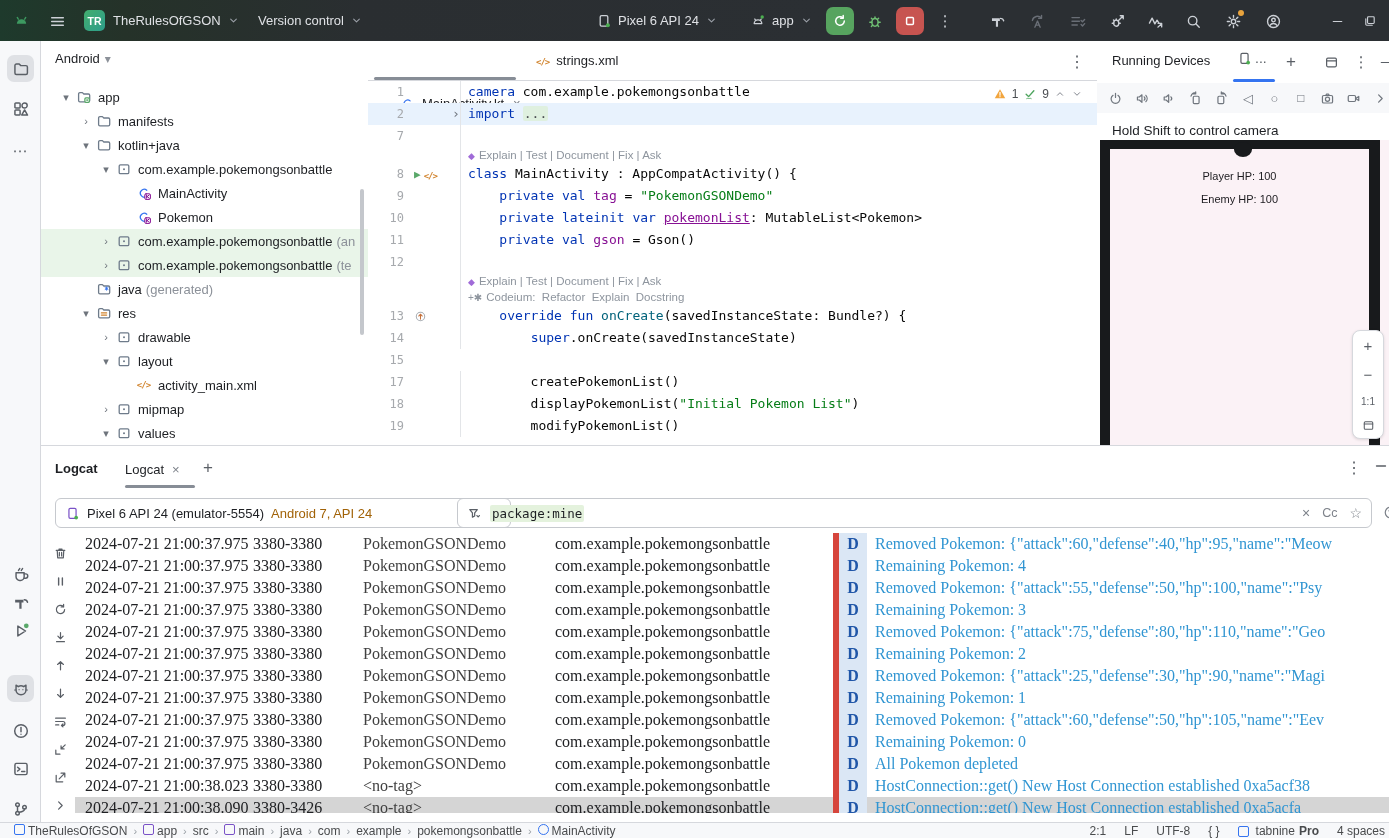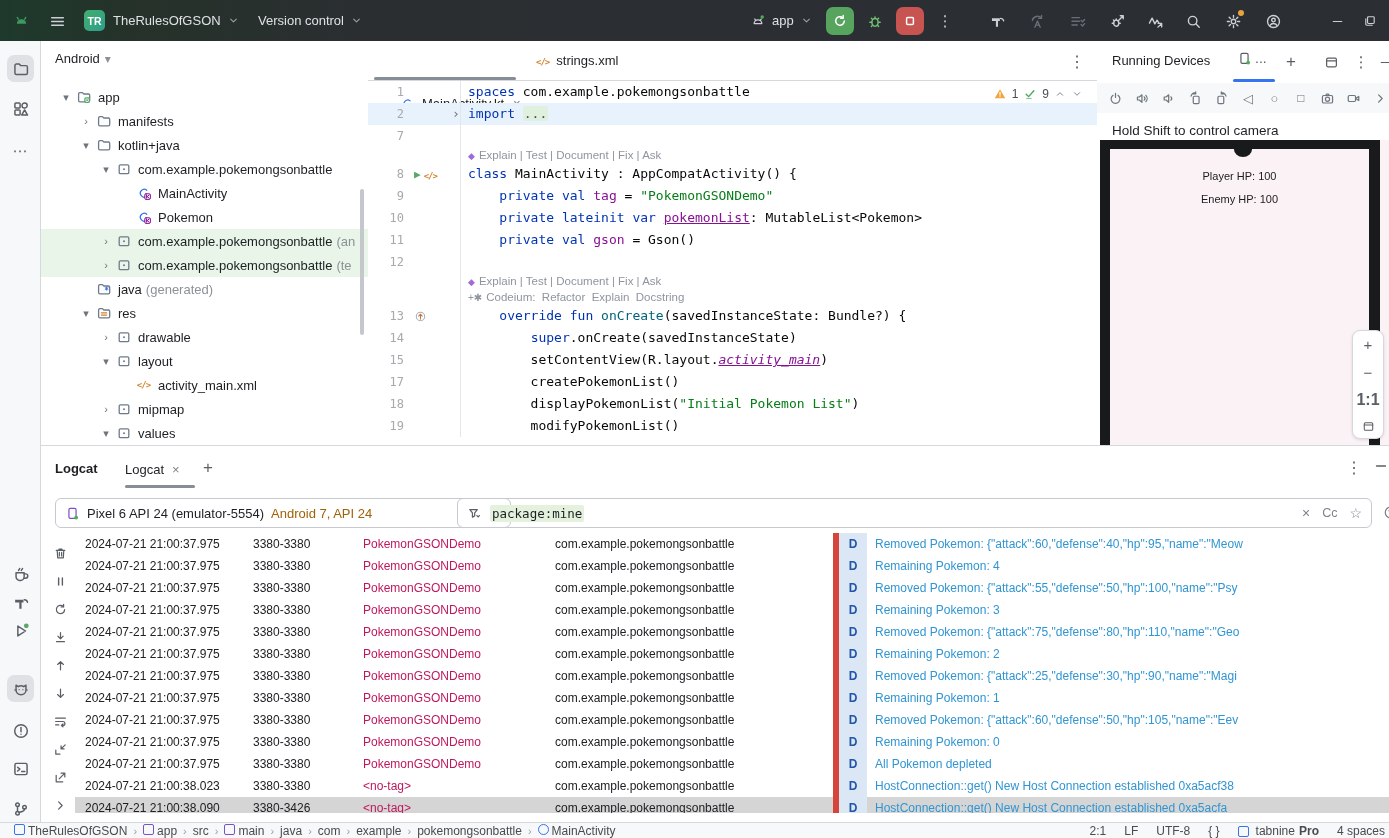--- a/index.html
+++ b/index.html
@@ -75,21 +75,21 @@
   #devices-hint{position:absolute;left:15px;top:82px;font-size:13.5px;color:#1d1f23;}
   #phone{position:absolute;left:3px;top:99px;width:289px;height:306px;background:#fbf2f6;}
   #phone-lbezel{position:absolute;left:0;top:0;width:10px;height:306px;background:#181a1c;}
   #phone-rbezel{position:absolute;left:269px;top:0;width:11px;height:306px;background:#181a1c;}
   #phone-topbar{position:absolute;left:10px;top:0;width:259px;height:9px;background:#181a1c;}
   #phone-notch{position:absolute;left:134px;top:2px;width:18px;height:15px;border-radius:50%;background:#181a1c;}
   .hp-text{position:absolute;width:259px;left:10px;text-align:center;font-size:11px;color:#1c1b1f;}
   #attack-button{position:absolute;left:115px;top:313px;width:58px;height:25px;border-radius:13px;background:#6750a4;color:#ffffff;font-size:11.5px;display:flex;align-items:center;justify-content:center;}
   #zoom-overlay{position:absolute;left:1352px;top:330px;width:30px;height:107px;background:#ffffff;border:1px solid #d6d8dd;border-radius:8px;box-shadow:0 1px 3px rgba(0,0,0,.12);display:flex;flex-direction:column;align-items:center;justify-content:space-around;color:#5a5f66;}
   #zoom-overlay .zbtn{font-size:15px;display:flex;align-items:center;justify-content:center;}
-  #zoom-overlay .z11{font-size:16px;font-weight:bold;}
+  #zoom-overlay .z11{font-size:10px;font-weight:normal;}
   #devices-hscroll{position:absolute;left:1100px;top:447px;width:289px;height:8px;background:#e2e3e5;}
   
   #logcat{position:absolute;left:41px;top:445px;width:1348px;height:367px;background:#ffffff;border-top:1px solid #d6d8dd;overflow:hidden;}
   #logcat-title{position:absolute;left:14px;top:15px;font-weight:bold;font-size:13px;}
   #logcat-tab{position:absolute;left:84px;top:9px;height:28px;display:flex;align-items:center;gap:8px;font-size:13px;color:#1d1f23;}
   #logcat-tab .tabclose{color:#7d828a;}
   #logcat-tab-underline{position:absolute;left:84px;top:39px;width:70px;height:3px;border-radius:2px;background:#878d96;}
   #logcat-add{position:absolute;left:162px;top:12px;color:#5a5f66;font-size:17px;}
   .lc-hbtn{position:absolute;top:12px;color:#5a5f66;font-size:16px;}
   #device-combo{position:absolute;left:14px;top:52px;width:456px;height:30px;border:1px solid #c6c9ce;border-radius:6px;display:flex;align-items:center;gap:7px;padding:0 9px;box-sizing:border-box;font-size:13px;}
@@ -97,25 +97,25 @@
   #device-combo .ddetail{color:#a16207;white-space:nowrap;}
   #device-combo .chev{margin-left:auto;color:#8c9199;font-size:12px;}
   #filter-box{position:absolute;left:416px;top:52px;width:915px;height:30px;border:1px solid #c6c9ce;border-radius:6px;display:flex;align-items:center;padding:0 9px;box-sizing:border-box;font-size:13px;}
   #filter-box .funnel{color:#5a5f66;font-size:15px;margin-right:8px;}
   #filter-value{font-family:"DejaVu Sans Mono",monospace;font-size:12.5px;background:#e4f2dd;border-radius:2px;padding:1px 2px;color:#1d1f23;}
   #filter-actions{margin-left:auto;display:flex;align-items:center;gap:12px;color:#7d828a;font-size:14px;}
   #filter-help{position:absolute;left:1342px;top:59px;color:#7d828a;font-size:15px;}
   #lc-toolbar{position:absolute;left:4px;top:98px;width:30px;display:flex;flex-direction:column;gap:10px;align-items:center;color:#5a5f66;}
   .lc-tbi{width:18px;height:18px;display:flex;align-items:center;justify-content:center;font-size:15px;}
   #lcrows{position:absolute;left:34px;top:87px;width:1314px;}
-  .lcrow{display:grid;grid-template-columns:178px 110px 192px 278px 6px 28px 1fr;height:22px;line-height:22px;font-family:Liberation Sans, sans-serif;font-size:12px;white-space:pre;}
+  .lcrow{display:grid;grid-template-columns:178px 110px 192px 278px 6px 28px 1fr;height:22px;line-height:22px;font-family:Liberation Serif, serif;font-size:16px;white-space:pre;}
   .lcrow>div{overflow:hidden;}
   .lcrow .t{color:#202124;padding-left:10px;}
   .lcrow .pid{color:#202124;}
-  .lcrow .tag{color:#be185d;}
+  .lcrow .tag{color:#404040;}
   .lcrow .pkg{color:#202124;}
   .lcrow .bar{background:#d6453c;}
   .lcrow .lvl{background:#dbe7f5;color:#2056a8;text-align:center;font-weight:bold;}
   .lcrow .msg{color:#3095d2;padding-left:8px;}
   .lcrow.selected .t,.lcrow.selected .pid,.lcrow.selected .tag,.lcrow.selected .pkg,.lcrow.selected .msg{background:#d5d5d5;}
   
   #statusbar{position:absolute;left:0;top:822px;width:1389px;height:16px;background:#f7f8fa;border-top:1px solid #d6d8dd;display:flex;align-items:center;font-size:12px;color:#494b4d;overflow:hidden;}
   #breadcrumbs{display:flex;align-items:center;gap:6px;padding-left:14px;white-space:nowrap;}
   #breadcrumbs .sep{color:#9aa0a6;font-size:11px;}
   .bc-ic{width:9px;height:9px;border:1.2px solid #7a52c7;border-radius:2px;display:inline-block;margin-right:3px;}
@@ -151,20 +151,34 @@
         </span>
     </span>
     <span class="tb-label" style="left:258px;">
       <span>Version control</span>
       <span class="chev i">
           <svg width="1em" height="1em" viewBox="0 0 16 16" fill="none" stroke="currentColor" stroke-width="1.3" stroke-linecap="round" stroke-linejoin="round">
             <path d="M4.5 6.2 8 9.7l3.5-3.5"></path>
           </svg>
         </span>
     </span>
+    <span class="tb-label" style="left:596px;">
+      <span class="i" style="font-size:16px;color:#ccd0d6;">
+          <svg width="1em" height="1em" viewBox="0 0 16 16" fill="none" stroke="currentColor" stroke-width="1.3" stroke-linecap="round" stroke-linejoin="round">
+            <rect x="4.2" y="2.6" width="7.6" height="10.6" rx="1.4"></rect>
+            <circle cx="11.9" cy="12.3" r="2" fill="#4caf50" stroke="none"></circle>
+          </svg>
+        </span>
+      <span>Pixel 6 API 24</span>
+      <span class="chev i">
+          <svg width="1em" height="1em" viewBox="0 0 16 16" fill="none" stroke="currentColor" stroke-width="1.3" stroke-linecap="round" stroke-linejoin="round">
+            <path d="M4.5 6.2 8 9.7l3.5-3.5"></path>
+          </svg>
+        </span>
+    </span>
     <span class="tb-label" style="left:750px;">
       <span class="i" style="font-size:16px;color:#ccd0d6;">
           <svg width="1em" height="1em" viewBox="0 0 16 16" fill="none" stroke="currentColor" stroke-width="1.3" stroke-linecap="round" stroke-linejoin="round">
             <path d="M4.2 10.6a3.8 3.8 0 0 1 7.6 0z"></path>
             <path d="M5.6 7.4 4.8 6M10.4 7.4l.8-1.4"></path>
             <circle cx="12.2" cy="4" r="1.7" fill="#4caf50" stroke="none"></circle>
           </svg>
         </span>
       <span>app</span>
       <span class="chev i">
@@ -495,37 +509,37 @@
         <span class="tabclose">×</span>
       </div>
       <div class="etab-underline" style="left:6px;width:142px;"></div>
       <div class="etab" style="left:158px;">
         <span class="i" style="font-size:13px;"><span style="color:#D1832C;font:bold 9px 'DejaVu Sans Mono',monospace;letter-spacing:-1px;">&lt;/&gt;</span></span>
         <span>strings.xml</span>
       </div>
       <span id="editor-kebab">⋮</span>
     </div>
     <div id="code">
-        <div class="crow"><span class="ln">1</span><span class="gicons"></span><span class="foldc"></span><span class="ctext"><span class="tk-k">spaces</span><span class="tk-p"> com.example.pokemongsonbattle</span></span></div>
+        <div class="crow"><span class="ln">1</span><span class="gicons"></span><span class="foldc"></span><span class="ctext"><span class="tk-k">camera</span><span class="tk-p"> com.example.pokemongsonbattle</span></span></div>
         <div class="crow cur"><span class="ln">2</span><span class="gicons"></span><span class="foldc">›</span><span class="ctext"><span class="tk-k">import</span><span class="tk-p"> </span><span class="tk-fold">...</span></span></div>
         <div class="crow"><span class="ln">7</span><span class="gicons"></span><span class="foldc"></span><span class="ctext"></span></div>
         <div class="crow inlayrow"><span class="ln"></span><span class="gicons"></span><span class="foldc"></span><span class="ctext inlay"><span class="ai-gem">◆</span>Explain | Test | Document | Fix | Ask</span></div>
         <div class="crow"><span class="ln">8</span><span class="gicons"><span><span style="color:#59A869;font-size:11px;">▶</span></span><span><span style="color:#D1832C;font:bold 9px 'DejaVu Sans Mono',monospace;letter-spacing:-1px;">&lt;/&gt;</span></span></span><span class="foldc"></span><span class="ctext"><span class="tk-k">class</span><span class="tk-p"> MainActivity : AppCompatActivity() {</span></span></div>
         <div class="crow"><span class="ln">9</span><span class="gicons"></span><span class="foldc"></span><span class="ctext"><span class="tk-p">    </span><span class="tk-k">private</span><span class="tk-p"> </span><span class="tk-k">val</span><span class="tk-p"> </span><span class="tk-f">tag</span><span class="tk-p"> = </span><span class="tk-s">"PokemonGSONDemo"</span></span></div>
         <div class="crow"><span class="ln">10</span><span class="gicons"></span><span class="foldc"></span><span class="ctext"><span class="tk-p">    </span><span class="tk-k">private</span><span class="tk-p"> </span><span class="tk-k">lateinit</span><span class="tk-p"> </span><span class="tk-k">var</span><span class="tk-p"> </span><span class="tk-fu">pokemonList</span><span class="tk-p">: MutableList&lt;Pokemon&gt;</span></span></div>
         <div class="crow"><span class="ln">11</span><span class="gicons"></span><span class="foldc"></span><span class="ctext"><span class="tk-p">    </span><span class="tk-k">private</span><span class="tk-p"> </span><span class="tk-k">val</span><span class="tk-p"> </span><span class="tk-f">gson</span><span class="tk-p"> = Gson()</span></span></div>
         <div class="crow"><span class="ln">12</span><span class="gicons"></span><span class="foldc"></span><span class="ctext"></span></div>
         <div class="crow inlayrow"><span class="ln"></span><span class="gicons"></span><span class="foldc"></span><span class="ctext inlay"><span class="ai-gem">◆</span>Explain | Test | Document | Fix | Ask</span></div>
         <div class="crow inlayrow"><span class="ln"></span><span class="gicons"></span><span class="foldc"></span><span class="ctext inlay"><span class="cod-ic">+✱</span>Codeium:  Refactor  Explain  Docstring</span></div>
         <div class="crow"><span class="ln">13</span><span class="gicons"><span><span class="i" style="font-size:13px"><svg width="1em" height="1em" viewBox="0 0 16 16" fill="none" stroke="currentColor" stroke-width="1.3" stroke-linecap="round" stroke-linejoin="round">
                   <circle cx="8" cy="8" r="5.2" stroke="#a8adb3"></circle>
                   <path d="M8 11.2V5.2M5.8 7.4 8 5.2l2.2 2.2" stroke="#C4703A"></path>
                 </svg></span></span></span><span class="foldc"></span><span class="ctext"><span class="tk-p">    </span><span class="tk-k">override</span><span class="tk-p"> </span><span class="tk-k">fun</span><span class="tk-p"> </span><span class="tk-fn">onCreate</span><span class="tk-p">(savedInstanceState: Bundle?) {</span></span></div>
         <div class="crow"><span class="ln">14</span><span class="gicons"></span><span class="foldc"></span><span class="ctext"><span class="tk-p">        </span><span class="tk-k">super</span><span class="tk-p">.onCreate(savedInstanceState)</span></span></div>
-        <div class="crow"><span class="ln">15</span><span class="gicons"></span><span class="foldc"></span><span class="ctext"><span class="tk-p">        setContentView(R.layout.</span><span class="tk-ref">activity_main</span><span class="tk-p">)</span></span></div>
+        <div class="crow"><span class="ln">15</span><span class="gicons"></span><span class="foldc"></span></div>
         <div class="crow"><span class="ln">17</span><span class="gicons"></span><span class="foldc"></span><span class="ctext"><span class="tk-p">        createPokemonList()</span></span></div>
         <div class="crow"><span class="ln">18</span><span class="gicons"></span><span class="foldc"></span><span class="ctext"><span class="tk-p">        displayPokemonList(</span><span class="tk-s">"Initial Pokemon List"</span><span class="tk-p">)</span></span></div>
         <div class="crow"><span class="ln">19</span><span class="gicons"></span><span class="foldc"></span><span class="ctext"><span class="tk-p">        modifyPokemonList()</span></span></div>
       </div>
     <div id="inspections">
       <span class="i">
           <svg width="1em" height="1em" viewBox="0 0 16 16" fill="none" stroke="currentColor" stroke-width="1.3" stroke-linecap="round" stroke-linejoin="round">
             <path d="M8 2.6 14 12.8H2z" fill="#F2A53D" stroke="none"></path>
             <path d="M8 6.2v3.2" stroke="#ffffff" stroke-width="1.4"></path>
             <circle cx="8" cy="11" r=".7" fill="#ffffff" stroke="none"></circle>

